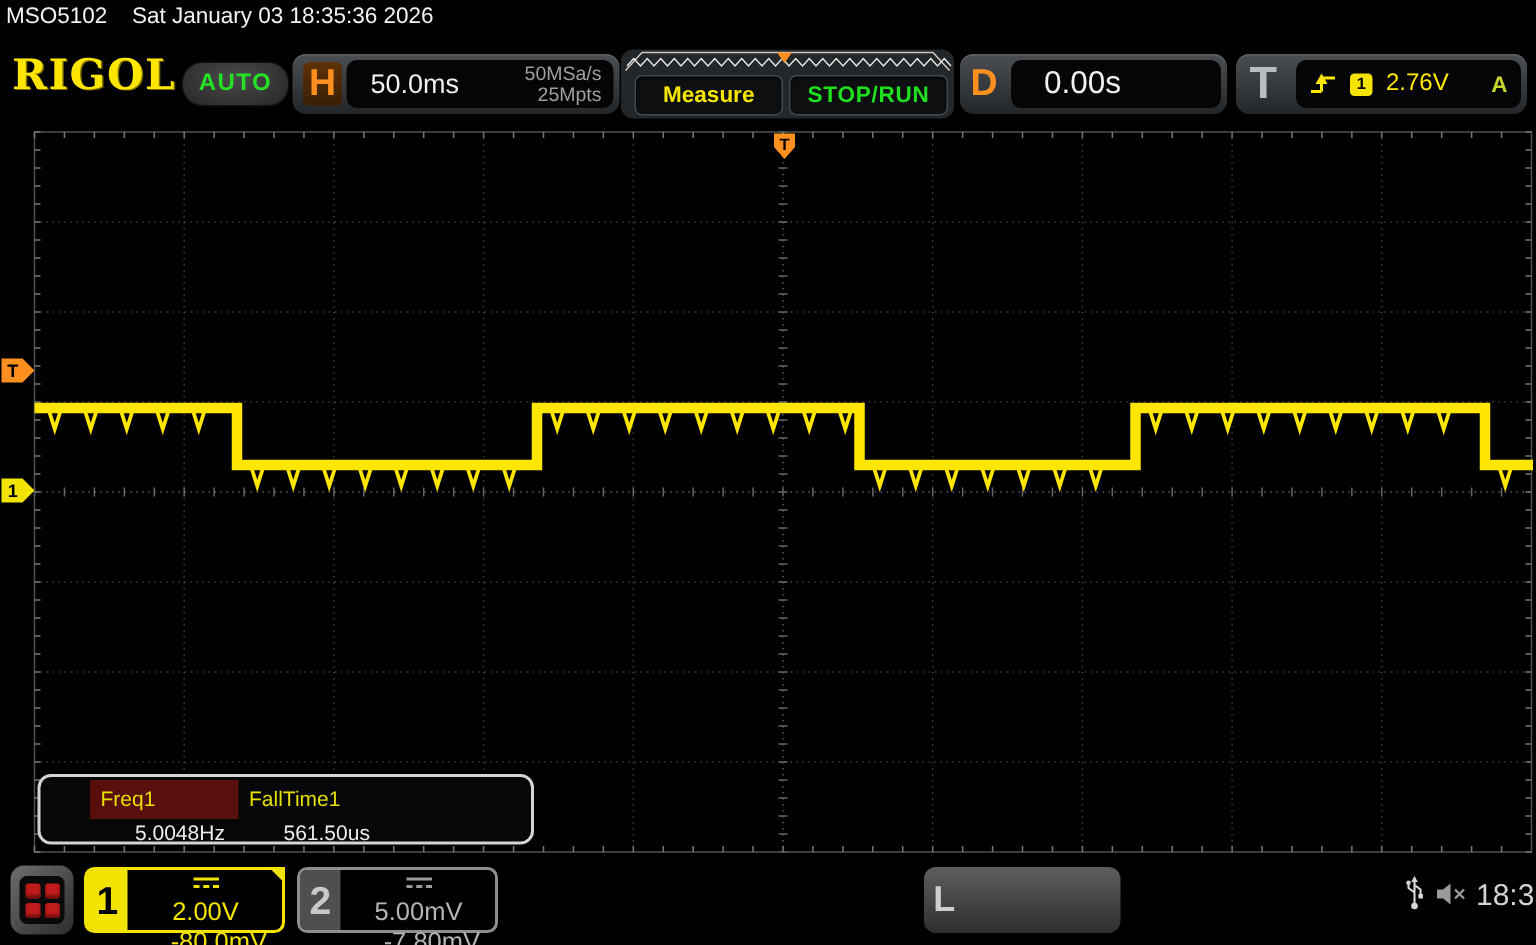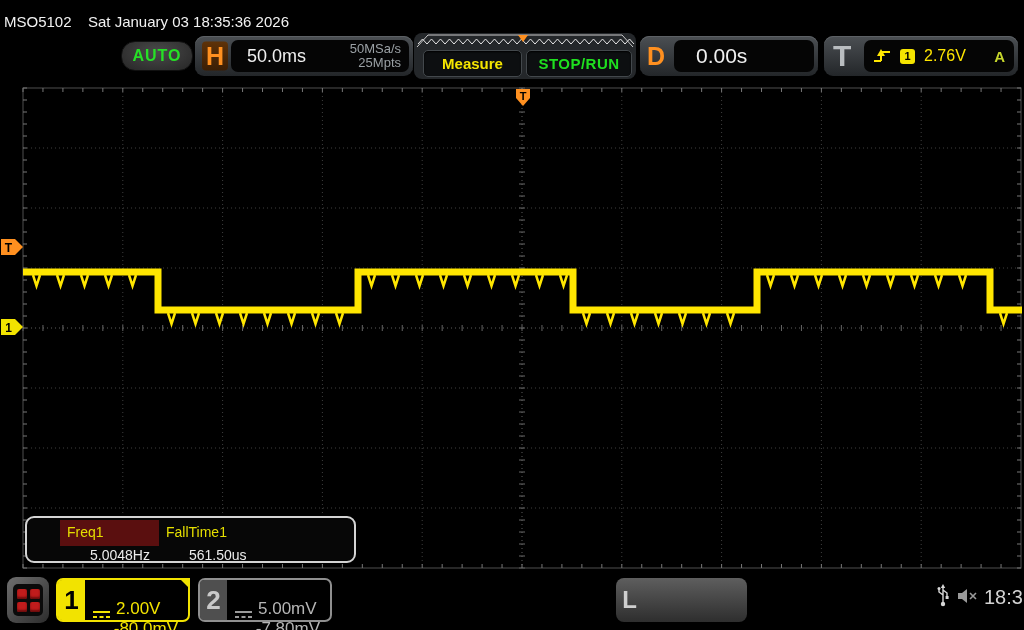--- a/index.html
+++ b/index.html
@@ -2,21 +2,21 @@
 <html><head>
 <meta charset="utf-8">
 <style>
   html,body{margin:0;padding:0;background:#000;width:1024px;height:630px;overflow:hidden;
     font-family:"Liberation Sans",sans-serif;-webkit-font-smoothing:antialiased;}
   .abs{position:absolute;}
   #stage{position:relative;width:1024px;height:630px;background:#000;}
 
   
   #topbar{left:0;top:0;width:1024px;height:30px;color:#f2f2f2;font-size:15px;}
-  #topbar span{position:absolute;top:13px;white-space:pre;}
+  #topbar span{position:absolute;top:2px;white-space:pre;}
   #topbar .model{left:4px;}
   #topbar .datetime{left:88px;text-align:right;}
 
   
   #header{left:0;top:30px;width:1024px;height:54px;}
   .logo{left:8px;top:3px;color:#ffe600;font-family:"DejaVu Serif",serif;font-weight:bold;
     font-size:28px;letter-spacing:1px;text-shadow:1px 1px 0 #7a6c00;}
   .auto-badge{left:121px;top:11px;width:70px;height:28px;border-radius:14px;
     background:radial-gradient(ellipse at 50% 35%,#4a4a4a,#262626);border:1px solid #101010;
     color:#26e026;font-weight:bold;font-size:16px;letter-spacing:1px;
@@ -76,21 +76,21 @@
     background:linear-gradient(135deg,#6e6e6e,#2c2c2c);
     display:flex;align-items:center;justify-content:center;}
   #menu-btn .pad{width:30px;height:32px;background:#0a0a0a;border-radius:5px;
     display:grid;grid-template-columns:10px 10px;grid-template-rows:10px 10px;gap:3px;
     align-content:center;justify-content:center;}
   #menu-btn .sq{background:#c01c1c;border-radius:2px;box-shadow:inset 0 -2px 2px #6d0d0d;}
 
   .ch{top:8px;width:134px;height:44px;border-radius:7px;box-sizing:border-box;background:#000;}
   .ch .tab{position:absolute;left:0;top:0;bottom:0;width:27px;display:flex;align-items:center;
     justify-content:center;font-weight:bold;font-size:26px;border-radius:4px 0 0 4px;}
-  .ch .row1{display:flex;align-items:flex-end;gap:5px;padding:19px 6px 0 34px;font-size:17px;}
+  .ch .row1{display:flex;align-items:center;gap:5px;padding:3px 6px 0 34px;font-size:17px;flex-direction:column;}
   .ch .row2{text-align:right;padding:0 10px 0 0;font-size:17px;}
   #ch1{left:56px;border:2px solid #f2e300;}
   #ch1 .tab{background:#f2e300;color:#000;}
   #ch1 .row1,#ch1 .row2{color:#f2e300;}
   #ch1::after{content:"";position:absolute;right:-2px;top:-2px;width:0;height:0;
     border-top:11px solid #f2e300;border-left:11px solid transparent;}
   #ch2{left:198px;border:2px solid #8f8f8f;}
   #ch2 .tab{background:#4f4f4f;color:#c9c9c9;}
   #ch2 .row1,#ch2 .row2{color:#b5b5b5;}
 
@@ -126,20 +126,21 @@
       <polygon points="1,319 15,319 23,327 15,335 1,335" fill="#f2e300"></polygon>
       <text x="8.5" y="331.5" text-anchor="middle" fill="#000" font-size="12" font-weight="bold" font-family="Liberation Sans, sans-serif">1</text>
     </svg>
 
   <div id="topbar" class="abs">
     <span class="model">MSO5102</span>
     <span class="datetime">Sat January 03 18:35:36 2026</span>
   </div>
 
   <div id="header" class="abs">
+    <div class="logo abs">RIGOL</div>
     <div class="auto-badge abs">AUTO</div>
 
     <div id="h-panel" class="hpanel abs">
       <span class="letter">H</span>
       <div class="inset">
         <span class="timebase">50.0ms</span>
         <div class="rates">
           <div>50MSa/s</div>
           <div>25Mpts</div>
         </div>

